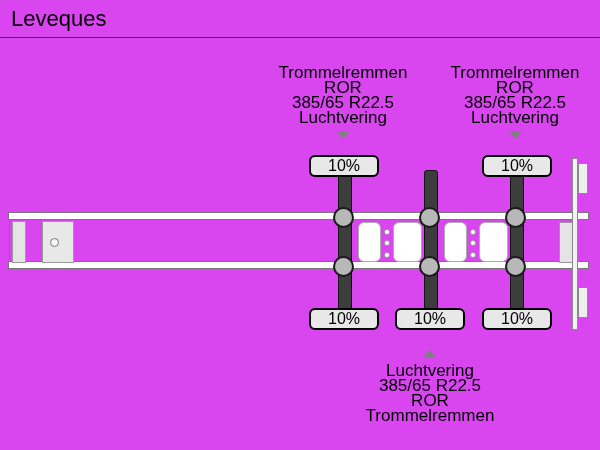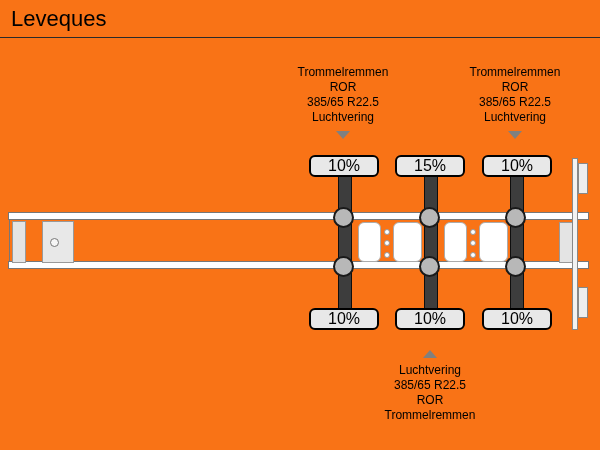--- a/index.html
+++ b/index.html
@@ -1,27 +1,27 @@
 <!DOCTYPE html>
 <html><head>
 <meta charset="utf-8">
 <style>
   html,body{margin:0;padding:0;background:#fff;}
   .screen{
-    position:relative;width:600px;height:450px;background:#f97316;
+    position:relative;width:600px;height:450px;background:#d946ef;
     font-family:"Liberation Sans","DejaVu Sans",sans-serif;color:#111;
     overflow:hidden;
   }
   .abs{position:absolute;}
   
   .title{left:11px;top:6px;font-size:22px;font-weight:400;color:#000;}
   .rule{left:0;top:37px;width:600px;height:0;border-top:1.5px solid #2a2a2a;}
   .ref{left:11px;top:43px;font-size:13px;color:#000;}
   
-  .anno{width:160px;text-align:center;font-size:12px;line-height:15px;color:#000;}
+  .anno{width:160px;text-align:center;font-size:17px;line-height:15px;color:#000;}
   .anno div{white-space:nowrap;}
   .arrow-down{width:0;height:0;margin:6px auto 0;
     border-left:7px solid transparent;border-right:7px solid transparent;
     border-top:8px solid #808080;}
   .arrow-up{width:0;height:0;margin:0 auto 5px;
     border-left:7px solid transparent;border-right:7px solid transparent;
     border-bottom:8px solid #808080;}
   
   .rail{left:8px;width:579px;height:6px;background:#fff;border:1px solid #777;}
   .rail-top{top:212px;}
@@ -98,21 +98,20 @@
 
   <div class="abs axle-bar" style="left:338px;"></div>
   <div class="abs hub" style="left:333px;top:207px;"></div>
   <div class="abs hub" style="left:333px;top:256px;"></div>
   <div class="abs load-box load-top" style="left:309px;">10%</div>
   <div class="abs load-box load-bottom" style="left:309px;">10%</div>
 
   <div class="abs axle-bar" style="left:424px;"></div>
   <div class="abs hub" style="left:419px;top:207px;"></div>
   <div class="abs hub" style="left:419px;top:256px;"></div>
-  <div class="abs load-box load-top" style="left:395px;">15%</div>
   <div class="abs load-box load-bottom" style="left:395px;">10%</div>
 
   <div class="abs axle-bar" style="left:510px;"></div>
   <div class="abs hub" style="left:505px;top:207px;"></div>
   <div class="abs hub" style="left:505px;top:256px;"></div>
   <div class="abs load-box load-top" style="left:482px;">10%</div>
   <div class="abs load-box load-bottom" style="left:482px;">10%</div>
 
   <div class="abs anno" style="left:350px;top:350px;">
     <div class="arrow-up"></div>

